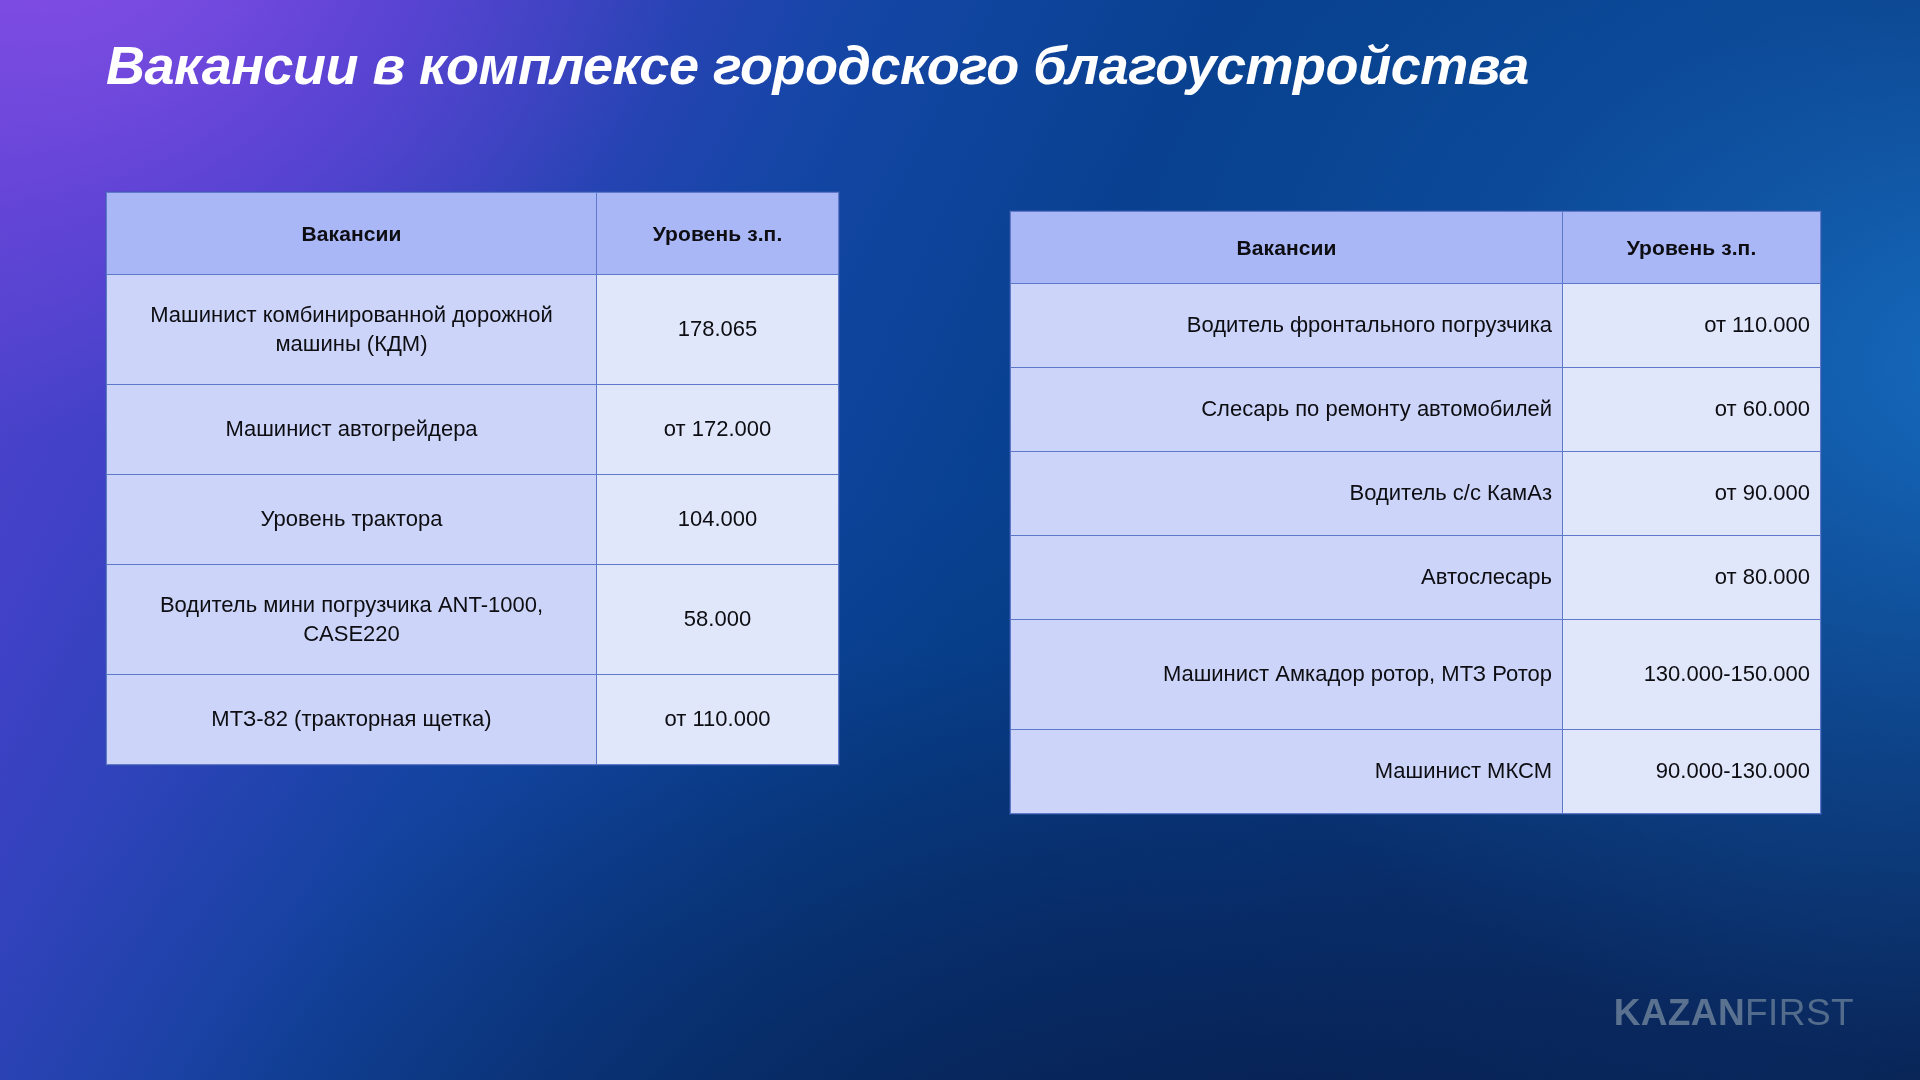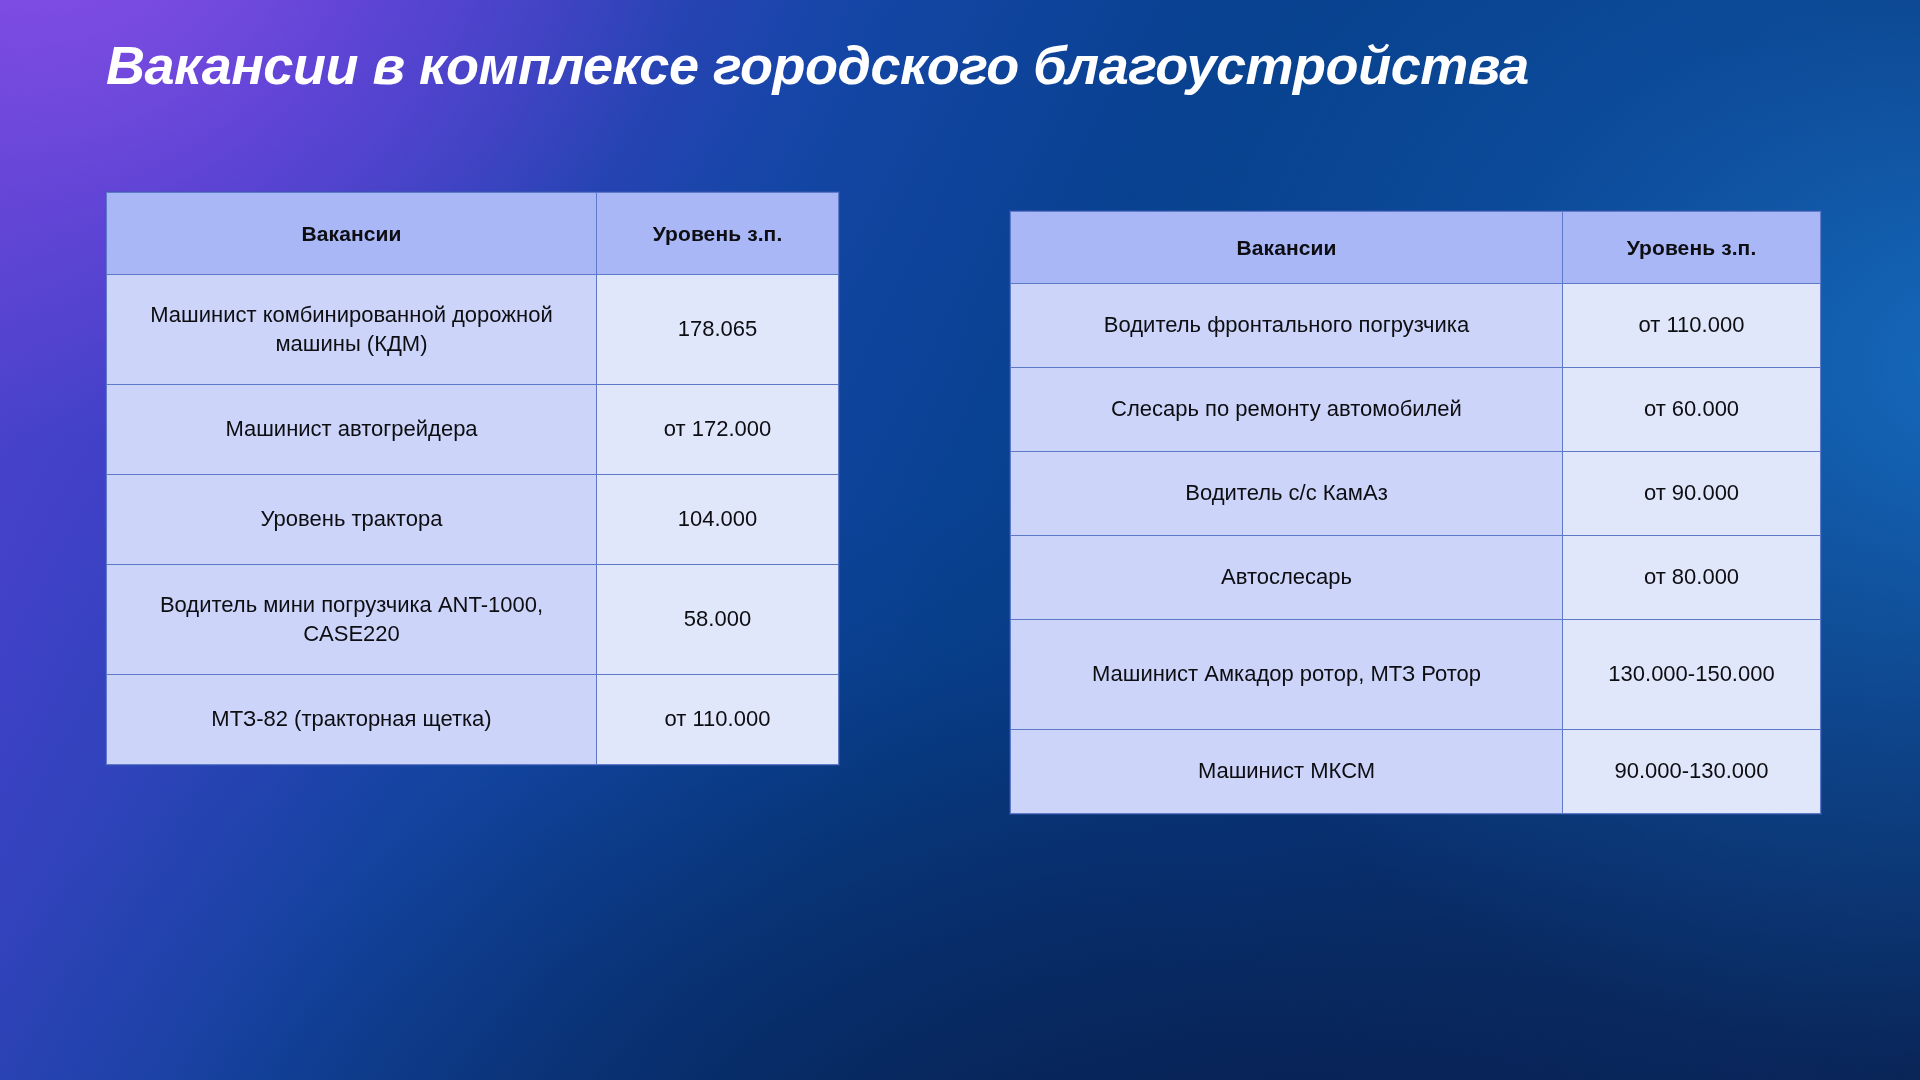--- a/index.html
+++ b/index.html
@@ -77,21 +77,21 @@
   #table-left col.c-pay { width: 242px; }
   #table-left th { height: 82px; }
   #table-left td { height: 90px; }
   #table-left tr.tall td { height: 110px; }
 
   
   #table-right { left: 1010px; top: 211px; width: 810px; }
   #table-right col.c-job { width: 552px; }
   #table-right col.c-pay { width: 258px; }
   #table-right th { height: 72px; }
-  #table-right td { height: 84px; }
+  #table-right td { height: 84px; text-align: right; }
   #table-right tr.tall td { height: 110px; }
 
   
   .logo {
     position: absolute;
     right: 66px;
     bottom: 46px;
     font-size: 37px;
     letter-spacing: 0.4px;
     white-space: nowrap;
@@ -174,14 +174,17 @@
           <td class="job">Машинист Амкадор ротор, МТЗ Ротор</td>
           <td class="pay">130.000-150.000</td>
         </tr>
         <tr>
           <td class="job">Машинист МКСМ</td>
           <td class="pay">90.000-130.000</td>
         </tr>
       </tbody>
   </table>
 
+  <div class="logo">
+    <span class="lead">KAZAN</span><span class="tail">FIRST</span>
+  </div>
 
 </div>
 
 </body></html>

